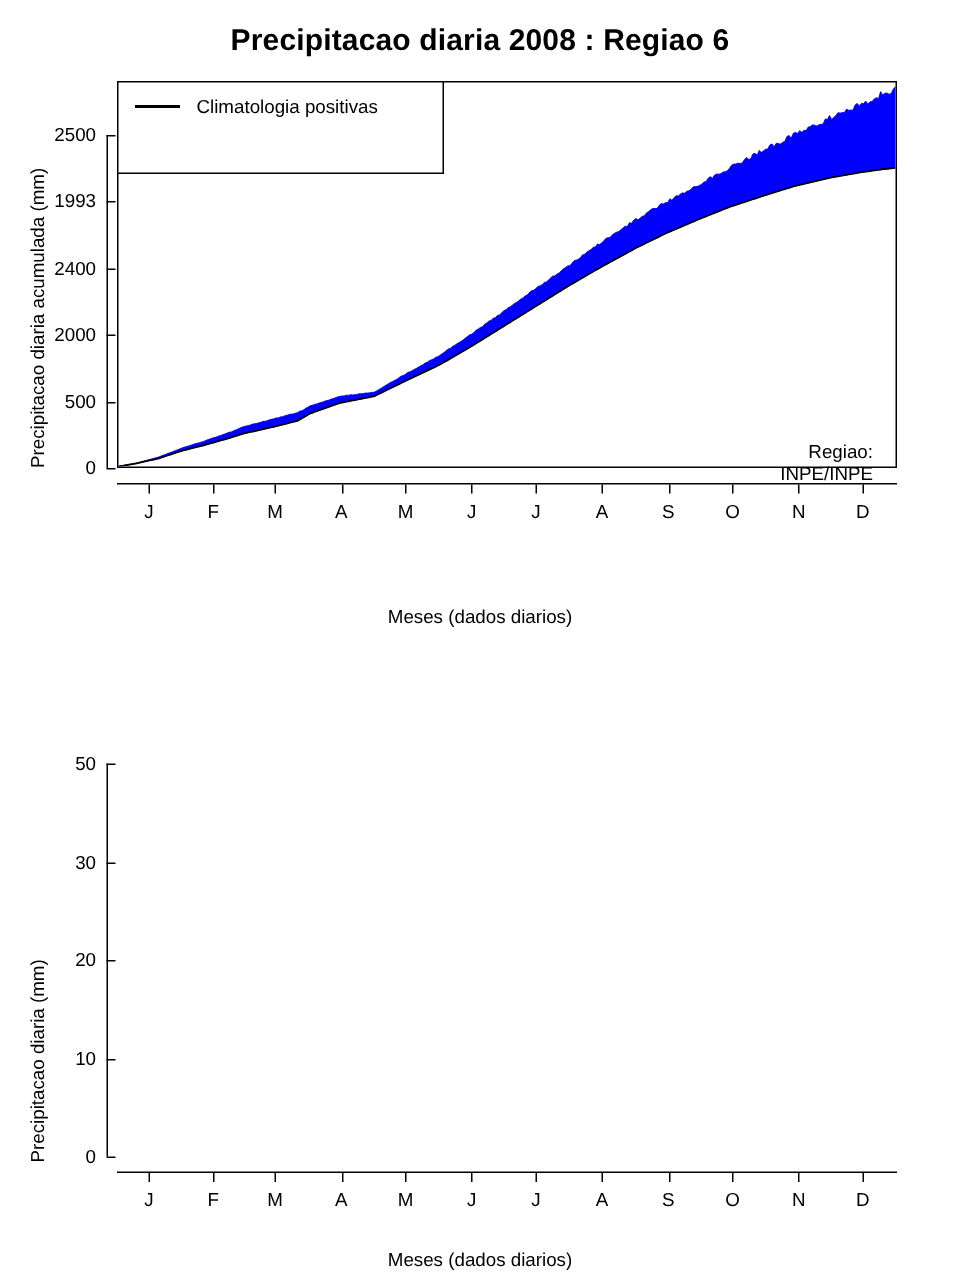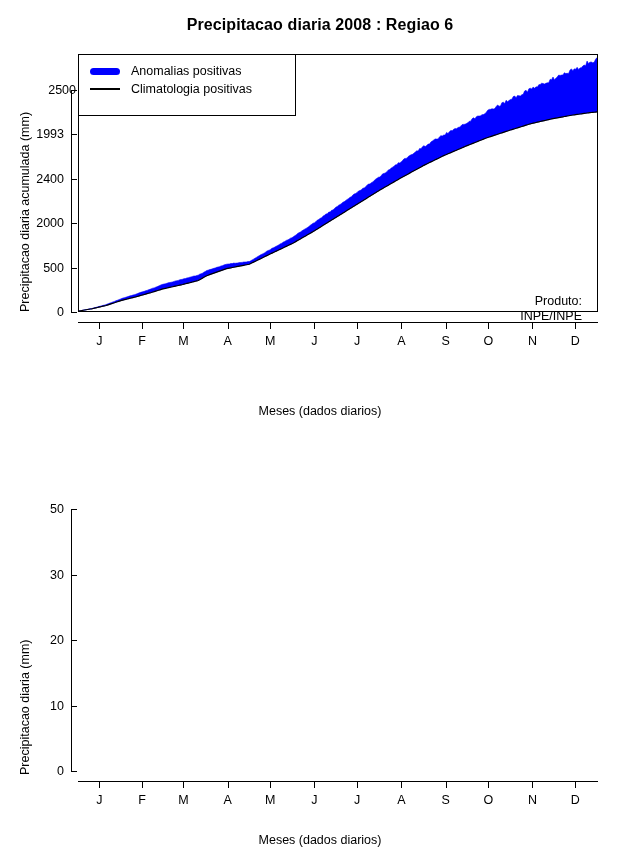--- a/index.html
+++ b/index.html
@@ -12,21 +12,21 @@
   }
   .page{position:relative;width:640px;height:850px;}
 
   
   .panel{position:absolute;left:0;width:640px;}
   #panel-top{top:0;height:430px;}
   #panel-bottom{top:430px;height:420px;}
 
   .chart-title{
     position:absolute;left:0;top:16px;width:640px;
-    text-align:center;font-size:16px;font-weight:bold;
+    text-align:center;font-size:20px;font-weight:bold;
     letter-spacing:0.1px;
   }
 
   .plot-frame{
     position:absolute;
     border:1px solid #000000;
     box-sizing:border-box;
     background:#ffffff;
     overflow:hidden;
   }
@@ -96,21 +96,21 @@
         <div class="ytick-label" style="left: 0px; width: 64px; top: 312px;">0</div>
         <div class="tick-h" style="left: 71px; top: 267.517px;"></div>
         <div class="ytick-label" style="left: 0px; width: 64px; top: 267.517px;">500</div>
         <div class="tick-h" style="left: 71px; top: 223.034px;"></div>
         <div class="ytick-label" style="left: 0px; width: 64px; top: 223.034px;">2000</div>
         <div class="tick-h" style="left: 71px; top: 178.552px;"></div>
         <div class="ytick-label" style="left: 0px; width: 64px; top: 178.552px;">2400</div>
         <div class="tick-h" style="left: 71px; top: 134.069px;"></div>
         <div class="ytick-label" style="left: 0px; width: 64px; top: 134.069px;">1993</div>
         <div class="tick-h" style="left: 71px; top: 89.5862px;"></div>
-        <div class="ytick-label" style="left: 0px; width: 76px; top: 89.5862px;">2500</div>
+        <div class="ytick-label" style="left: 0px; width: 64px; top: 89.5862px;">2500</div>
         <div class="axis-line" style="left: 71px; top: 89.5862px; width: 1px; height: 222.414px;"></div>
       </div>
     <div id="xaxis1">
         <div class="axis-line" style="left: 78px; top: 322px; width: 520px; height: 1px;"></div>
         <div class="tick" style="left: 99.3699px; top: 323px;"></div>
         <div class="xtick-label" style="left: 99.3699px; top: 334px;">J</div>
         <div class="tick" style="left: 142.11px; top: 323px;"></div>
         <div class="xtick-label" style="left: 142.11px; top: 334px;">F</div>
         <div class="tick" style="left: 183.425px; top: 323px;"></div>
         <div class="xtick-label" style="left: 183.425px; top: 334px;">M</div>
@@ -130,34 +130,28 @@
         <div class="xtick-label" style="left: 488.301px; top: 334px;">O</div>
         <div class="tick" style="left: 532.466px; top: 323px;"></div>
         <div class="xtick-label" style="left: 532.466px; top: 334px;">N</div>
         <div class="tick" style="left: 575.205px; top: 323px;"></div>
         <div class="xtick-label" style="left: 575.205px; top: 334px;">D</div>
       </div>
 
     <div class="legend" id="legend1">
         <div class="legend-row">
           <div class="legend-key">
-            <div class="key-thick" style="background: rgb(0, 0, 255);"></div>
-          </div>
-          <div class="legend-text">Anomalias positivas</div>
-        </div>
-        <div class="legend-row">
-          <div class="legend-key">
             <div class="key-line" style="background: rgb(0, 0, 0);"></div>
           </div>
           <div class="legend-text">Climatologia positivas</div>
         </div>
       </div>
 
     <div class="produto" id="produto1">
-      <div>Produto:</div>
+      <div>Regiao:</div>
       <div>INPE/INPE</div>
     </div>
 
     <div class="axis-title-x" style="top:404px;">Meses (dados diarios)</div>
   </div>
 
   <div class="panel" id="panel-bottom">
 
     <div class="axis-title-y" id="ytitle2" style="left: 18px; top: 345px;">Precipitacao diaria (mm)</div>
 

